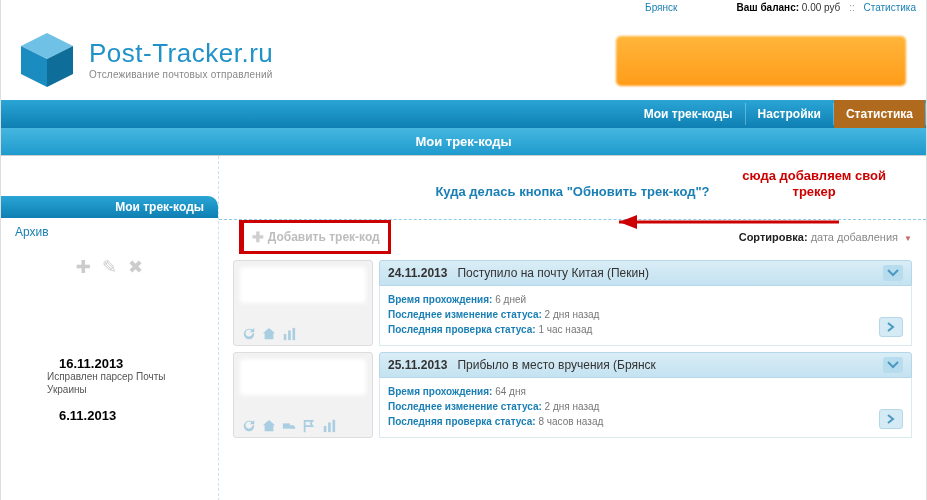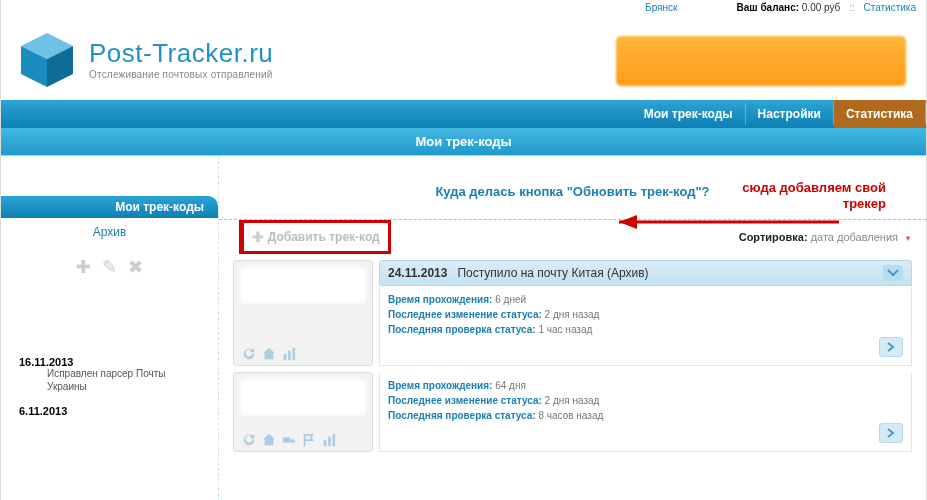--- a/index.html
+++ b/index.html
@@ -17,50 +17,50 @@
 .logo-text .tag { font-size: 10px; color: #888; letter-spacing: 0.2px; }
 .banner { width: 290px; height: 50px; background: linear-gradient(#ffb53a,#ff9c1a); border-radius: 5px; filter: blur(1px); position: absolute; right: 20px; top: 16px;}
 .nav { background: linear-gradient(#2aa5d6,#0e7fb2); height: 28px; display: flex; justify-content: flex-end; align-items: stretch; }
 .nav a { color: #fff; font-weight: bold; font-size: 12px; text-decoration: none; padding: 6px 12px; display: flex; align-items: center; }
 .nav a.active { background: #b06a1e; }
 .nav .sep { width: 1px; background: rgba(255,255,255,.3); margin: 3px 0;}
 .subnav { background: linear-gradient(#45b7e0,#1f9acd); height: 28px; display: flex; align-items: center; justify-content: center; color: #fff; font-weight: bold; font-size: 13px; border-bottom: 1px solid #ccc;}
 .body { display: flex; padding: 0; min-height: 360px;}
 .sidebar { width: 218px; border-right: 1px dashed #c6e3f1; padding-top: 40px;}
 .side-tab { background: linear-gradient(#2aa5d6,#0e7fb2); color: #fff; font-size: 12px; font-weight: bold; height: 22px; display: flex; align-items: center; justify-content: flex-end; padding-right: 14px; border-radius: 0 10px 0 0; margin-bottom: 4px;}
-.side-link { text-align: center; padding: 3px 14px; color: #1a7fb4; font-size: 12px; }
+.side-link { text-align: left; padding: 3px 14px; color: #1a7fb4; font-size: 12px; }
 .side-icons { text-align: center; padding: 14px 0; color: #ccc; font-size: 18px;}
 .side-icons span { margin: 0 3px; display:inline-block;}
 .news-h { font-weight: bold; font-size: 14px; color: #111; padding: 10px 10px 4px; }
 .news-item { padding: 4px 12px 8px 18px; }
-.news-item .d { font-weight: bold; font-size: 11px; color: #000;}
+.news-item .d { font-weight: bold; font-size: 13px; color: #000; margin-left: 40px;}
 .news-item .t { font-size: 10px; color: #555; line-height: 1.25; margin-left: 28px;}
 .main { flex: 1; position: relative; padding-top: 12px;}
 .info-q { text-align: center; color: #1a7fb4; font-weight: bold; font-size: 13px; padding: 16px 0 8px; }
-.annotation { position: absolute; top: 24px; right: 40px; color: #c00; font-size: 13px; font-weight: bold; line-height: 1.2; text-align:right;}
+.annotation { position: absolute; top: 12px; right: 40px; color: #c00; font-size: 13px; font-weight: bold; line-height: 1.2; text-align:center;}
 .arrow-svg { position: absolute; top: 52px; left: 360px; }
 .dash-line { border: none; border-top: 1px dashed #8fc9e4; margin: 12px 0 0; }
 .toolbar-row { display: flex; align-items: center; padding: 0 14px 0 0; height: 34px;}
 .add-btn { display: inline-flex; align-items: center; gap: 4px; color: #bdbdbd; font-size: 12px; font-weight: bold; padding: 6px 8px; border: 3px solid #c00; border-left: 5px solid #c00; box-shadow: inset 0 0 0 1px #fff; margin-left: 20px;}
 .add-btn .plus { color: #cfcfcf; font-size: 14px; font-weight: bold;}
 .sort { margin-left: auto; font-size: 11px;}
 .sort b { color: #222; }
 .sort span { color: #888; }
 .sort .tri { color: #c66; font-size: 8px; margin-left: 3px;}
 .track { display: flex; gap: 6px; margin: 6px 14px; }
 .thumb { width: 140px; background: #f2f2f2; border: 1px solid #ddd; border-radius: 3px; position: relative; padding: 6px; }
 .thumb .blur { height: 36px; background: #fff; border-radius: 2px; filter: blur(2px); margin-bottom: 26px;}
 .thumb .ticons { position: absolute; bottom: 4px; left: 8px; display: flex; gap: 6px; }
 .ticon { width: 14px; height: 14px; color: #a9cde1; }
 .card { flex: 1; }
 .card-head { background: linear-gradient(#d9edf6,#c4e2f1); border: 1px solid #b6d7e8; border-radius: 3px 3px 0 0; padding: 4px 8px; display: flex; align-items: center; gap: 10px; }
 .card-head .date { font-weight: bold; font-size: 12px; color: #333;}
 .card-head .status { font-size: 12px; color: #333;}
 .card-head .chev { margin-left: auto; width: 20px; height: 16px; background: #b7dcee; border-radius: 3px; display: flex; align-items: center; justify-content: center;}
-.card-body { border: 1px solid #dbe9f1; border-top: 0; padding: 6px 8px 8px; font-size: 10px; line-height: 1.5; display:flex;flex-direction:column;}
+.card-body { border: 1px solid #dbe9f1; border-top: 0; padding: 6px 8px 8px; font-size: 10px; line-height: 1.5; display:flex;}
 .card-body .meta { flex:1;}
 .card-body b { color: #1a7fb4; font-weight: bold;}
 .card-body span { color: #777;}
 .card-body .next { width: 24px; height: 20px; align-self: flex-end; background: #d4eaf4; border: 1px solid #b6d7e8; border-radius: 3px; display:flex; align-items:center; justify-content:center;}
 </style>
 </head>
 <body>
 
 <div class="page">
   <div class="top-bar">
@@ -148,21 +148,21 @@
             <svg class="ticon" viewBox="0 0 16 16">
                 <rect x="2" y="8" width="3" height="7" fill="#a9cde1"></rect>
                 <rect x="7" y="4" width="3" height="11" fill="#a9cde1"></rect>
                 <rect x="12" y="1" width="3" height="14" fill="#a9cde1"></rect>
               </svg>
           </div>
         </div>
         <div class="card">
           <div class="card-head">
             <span class="date">24.11.2013</span>
-            <span class="status">Поступило на почту Китая (Архив)</span>
+            <span class="status">Поступило на почту Китая (Пекин)</span>
             <span class="chev">
                 <svg width="12" height="8" viewBox="0 0 12 8">
                   <path d="M1 1l5 5 5-5" stroke="#4a99c1" stroke-width="2" fill="none"></path>
                 </svg>
               </span>
           </div>
           <div class="card-body">
             <div class="meta">
             <b>Время прохождения:</b> <span>6 дней</span><br>
             <b>Последнее изменение статуса:</b> <span>2 дня назад</span><br>
@@ -195,20 +195,29 @@
                 <path d="M3 1v14M3 2h9l-2 3 2 3H3" stroke="#a9cde1" stroke-width="2" fill="none"></path>
               </svg>
             <svg class="ticon" viewBox="0 0 16 16">
                 <rect x="2" y="8" width="3" height="7" fill="#a9cde1"></rect>
                 <rect x="7" y="4" width="3" height="11" fill="#a9cde1"></rect>
                 <rect x="12" y="1" width="3" height="14" fill="#a9cde1"></rect>
               </svg>
           </div>
         </div>
         <div class="card">
+          <div class="card-head">
+            <span class="date">25.11.2013</span>
+            <span class="status">Прибыло в место вручения (Брянск</span>
+            <span class="chev">
+                <svg width="12" height="8" viewBox="0 0 12 8">
+                  <path d="M1 1l5 5 5-5" stroke="#4a99c1" stroke-width="2" fill="none"></path>
+                </svg>
+              </span>
+          </div>
           <div class="card-body">
             <div class="meta">
             <b>Время прохождения:</b> <span>64 дня</span><br>
             <b>Последнее изменение статуса:</b> <span>2 дня назад</span><br>
             <b>Последняя проверка статуса:</b> <span>8 часов назад</span>
             </div>
             <div class="next">
                 <svg width="10" height="10" viewBox="0 0 10 10">
                   <path d="M2 1l5 4-5 4" stroke="#4a99c1" stroke-width="2" fill="none"></path>
                 </svg>

